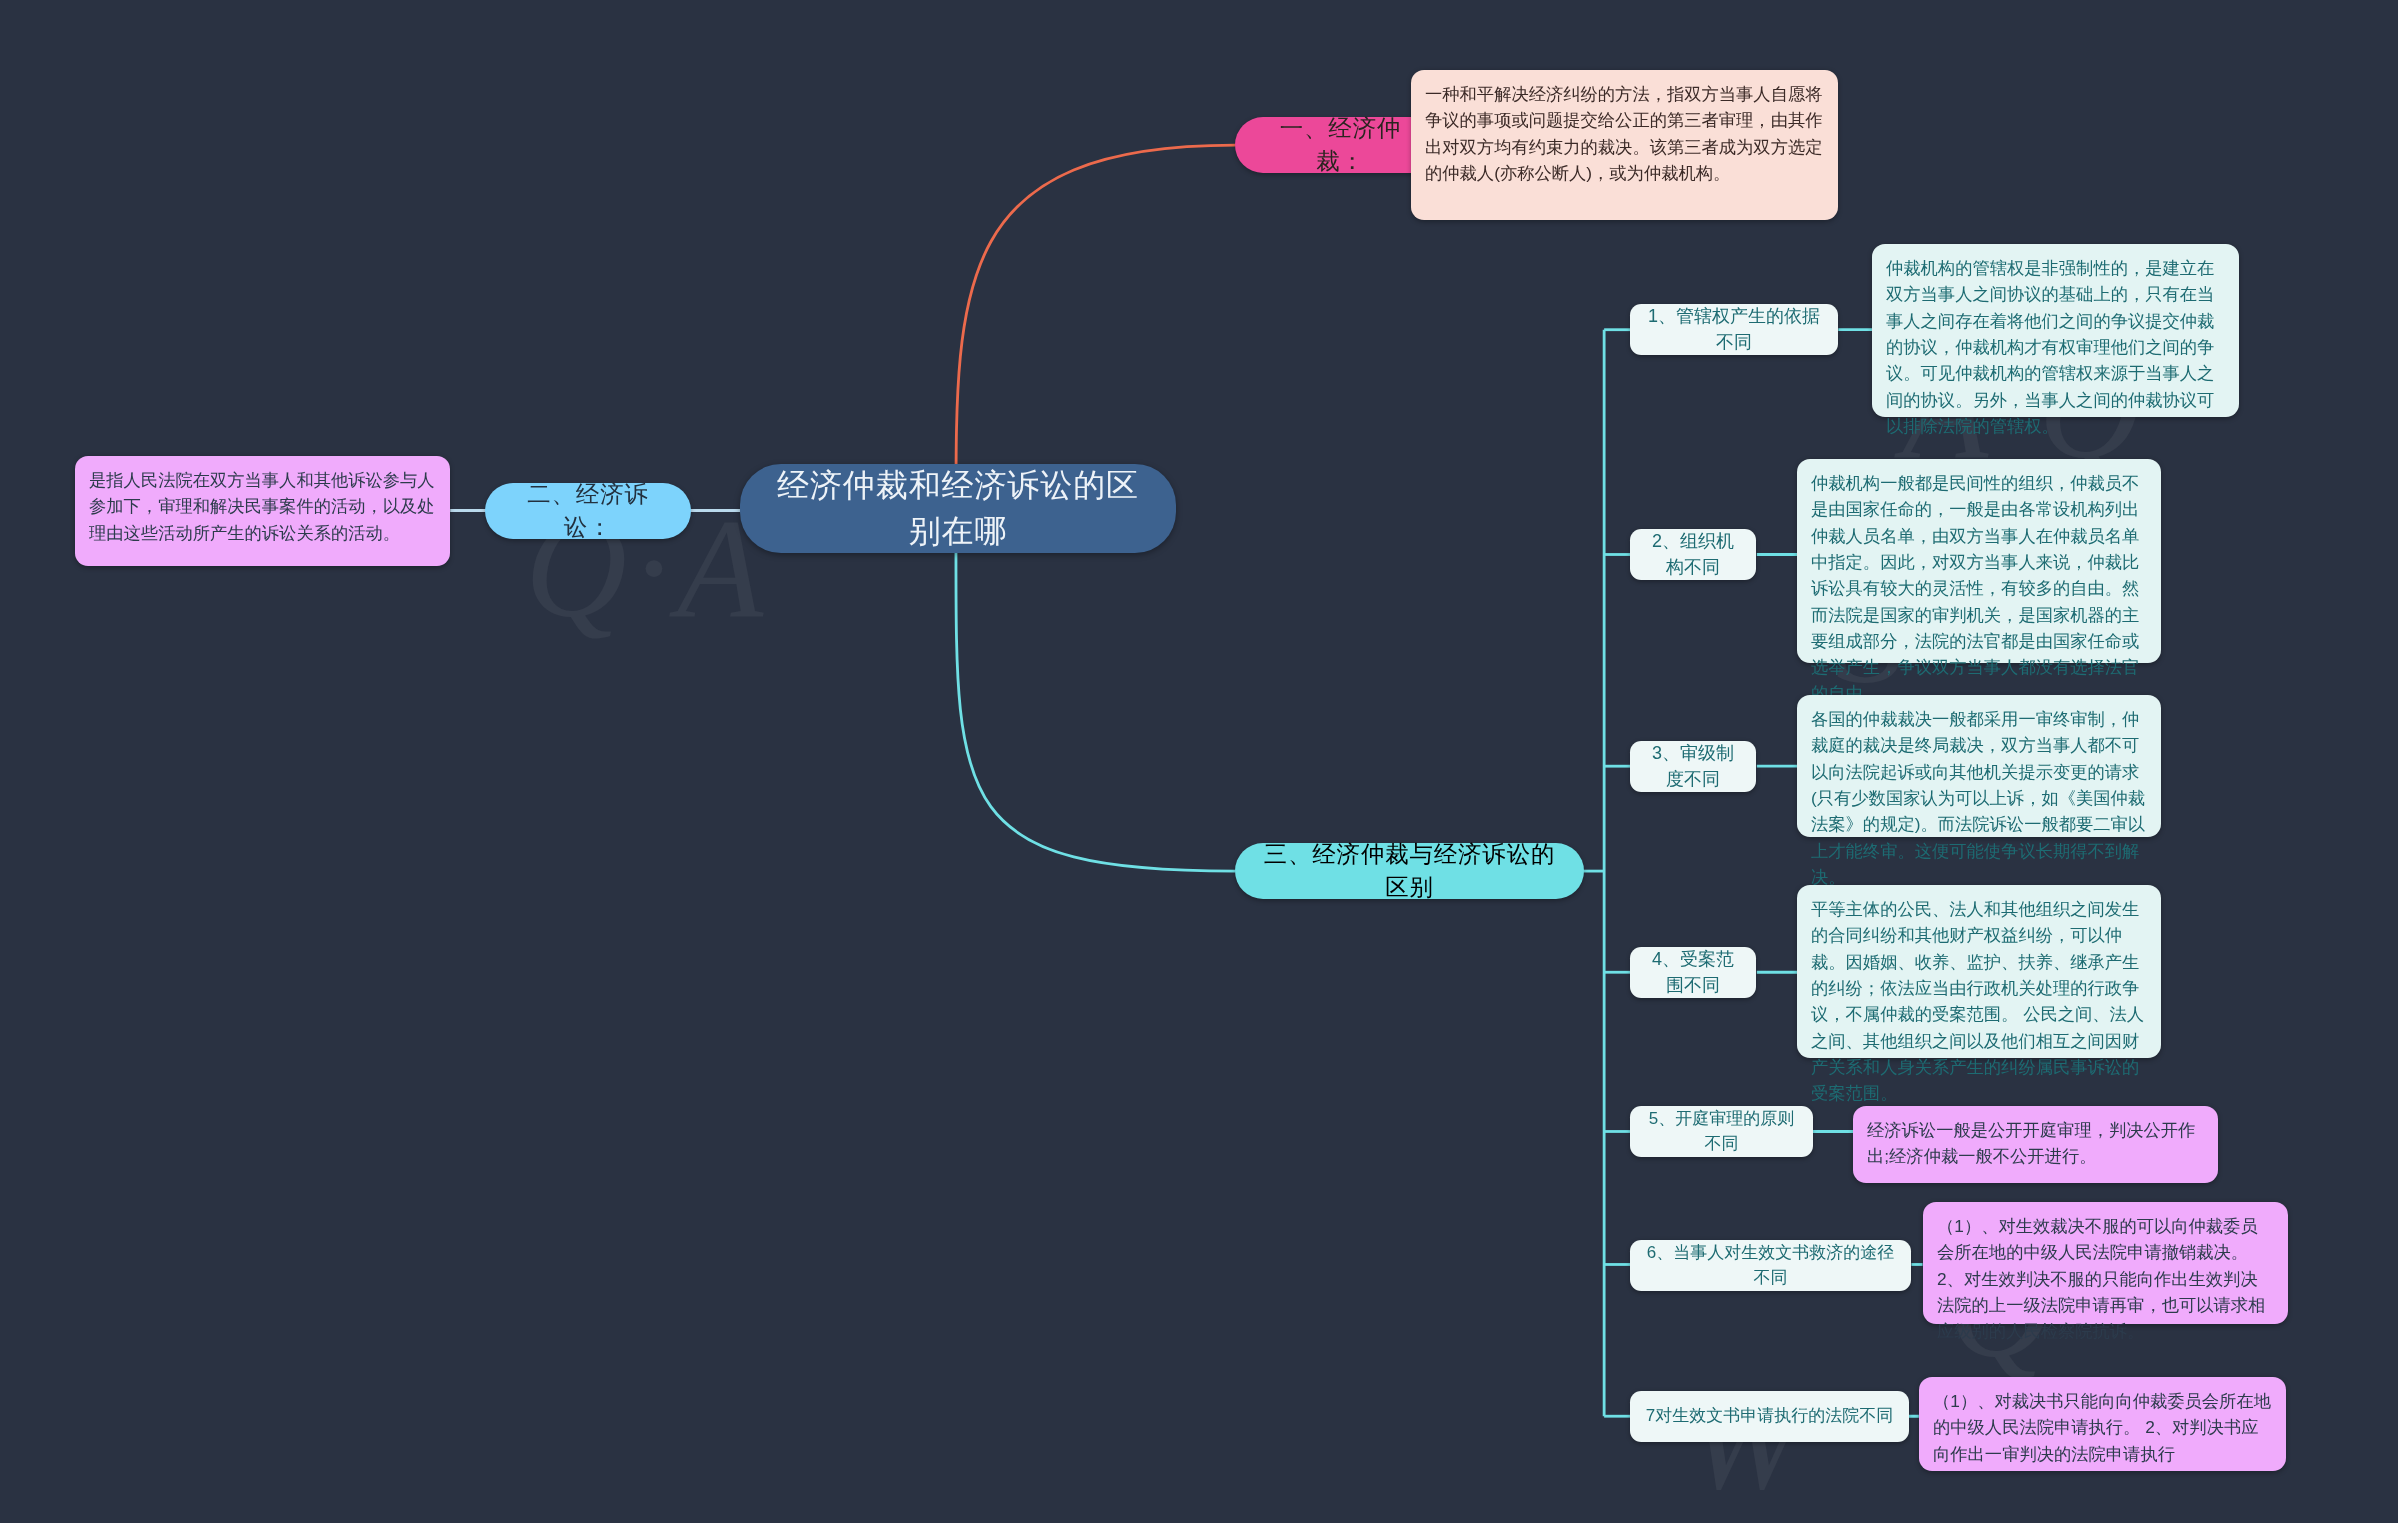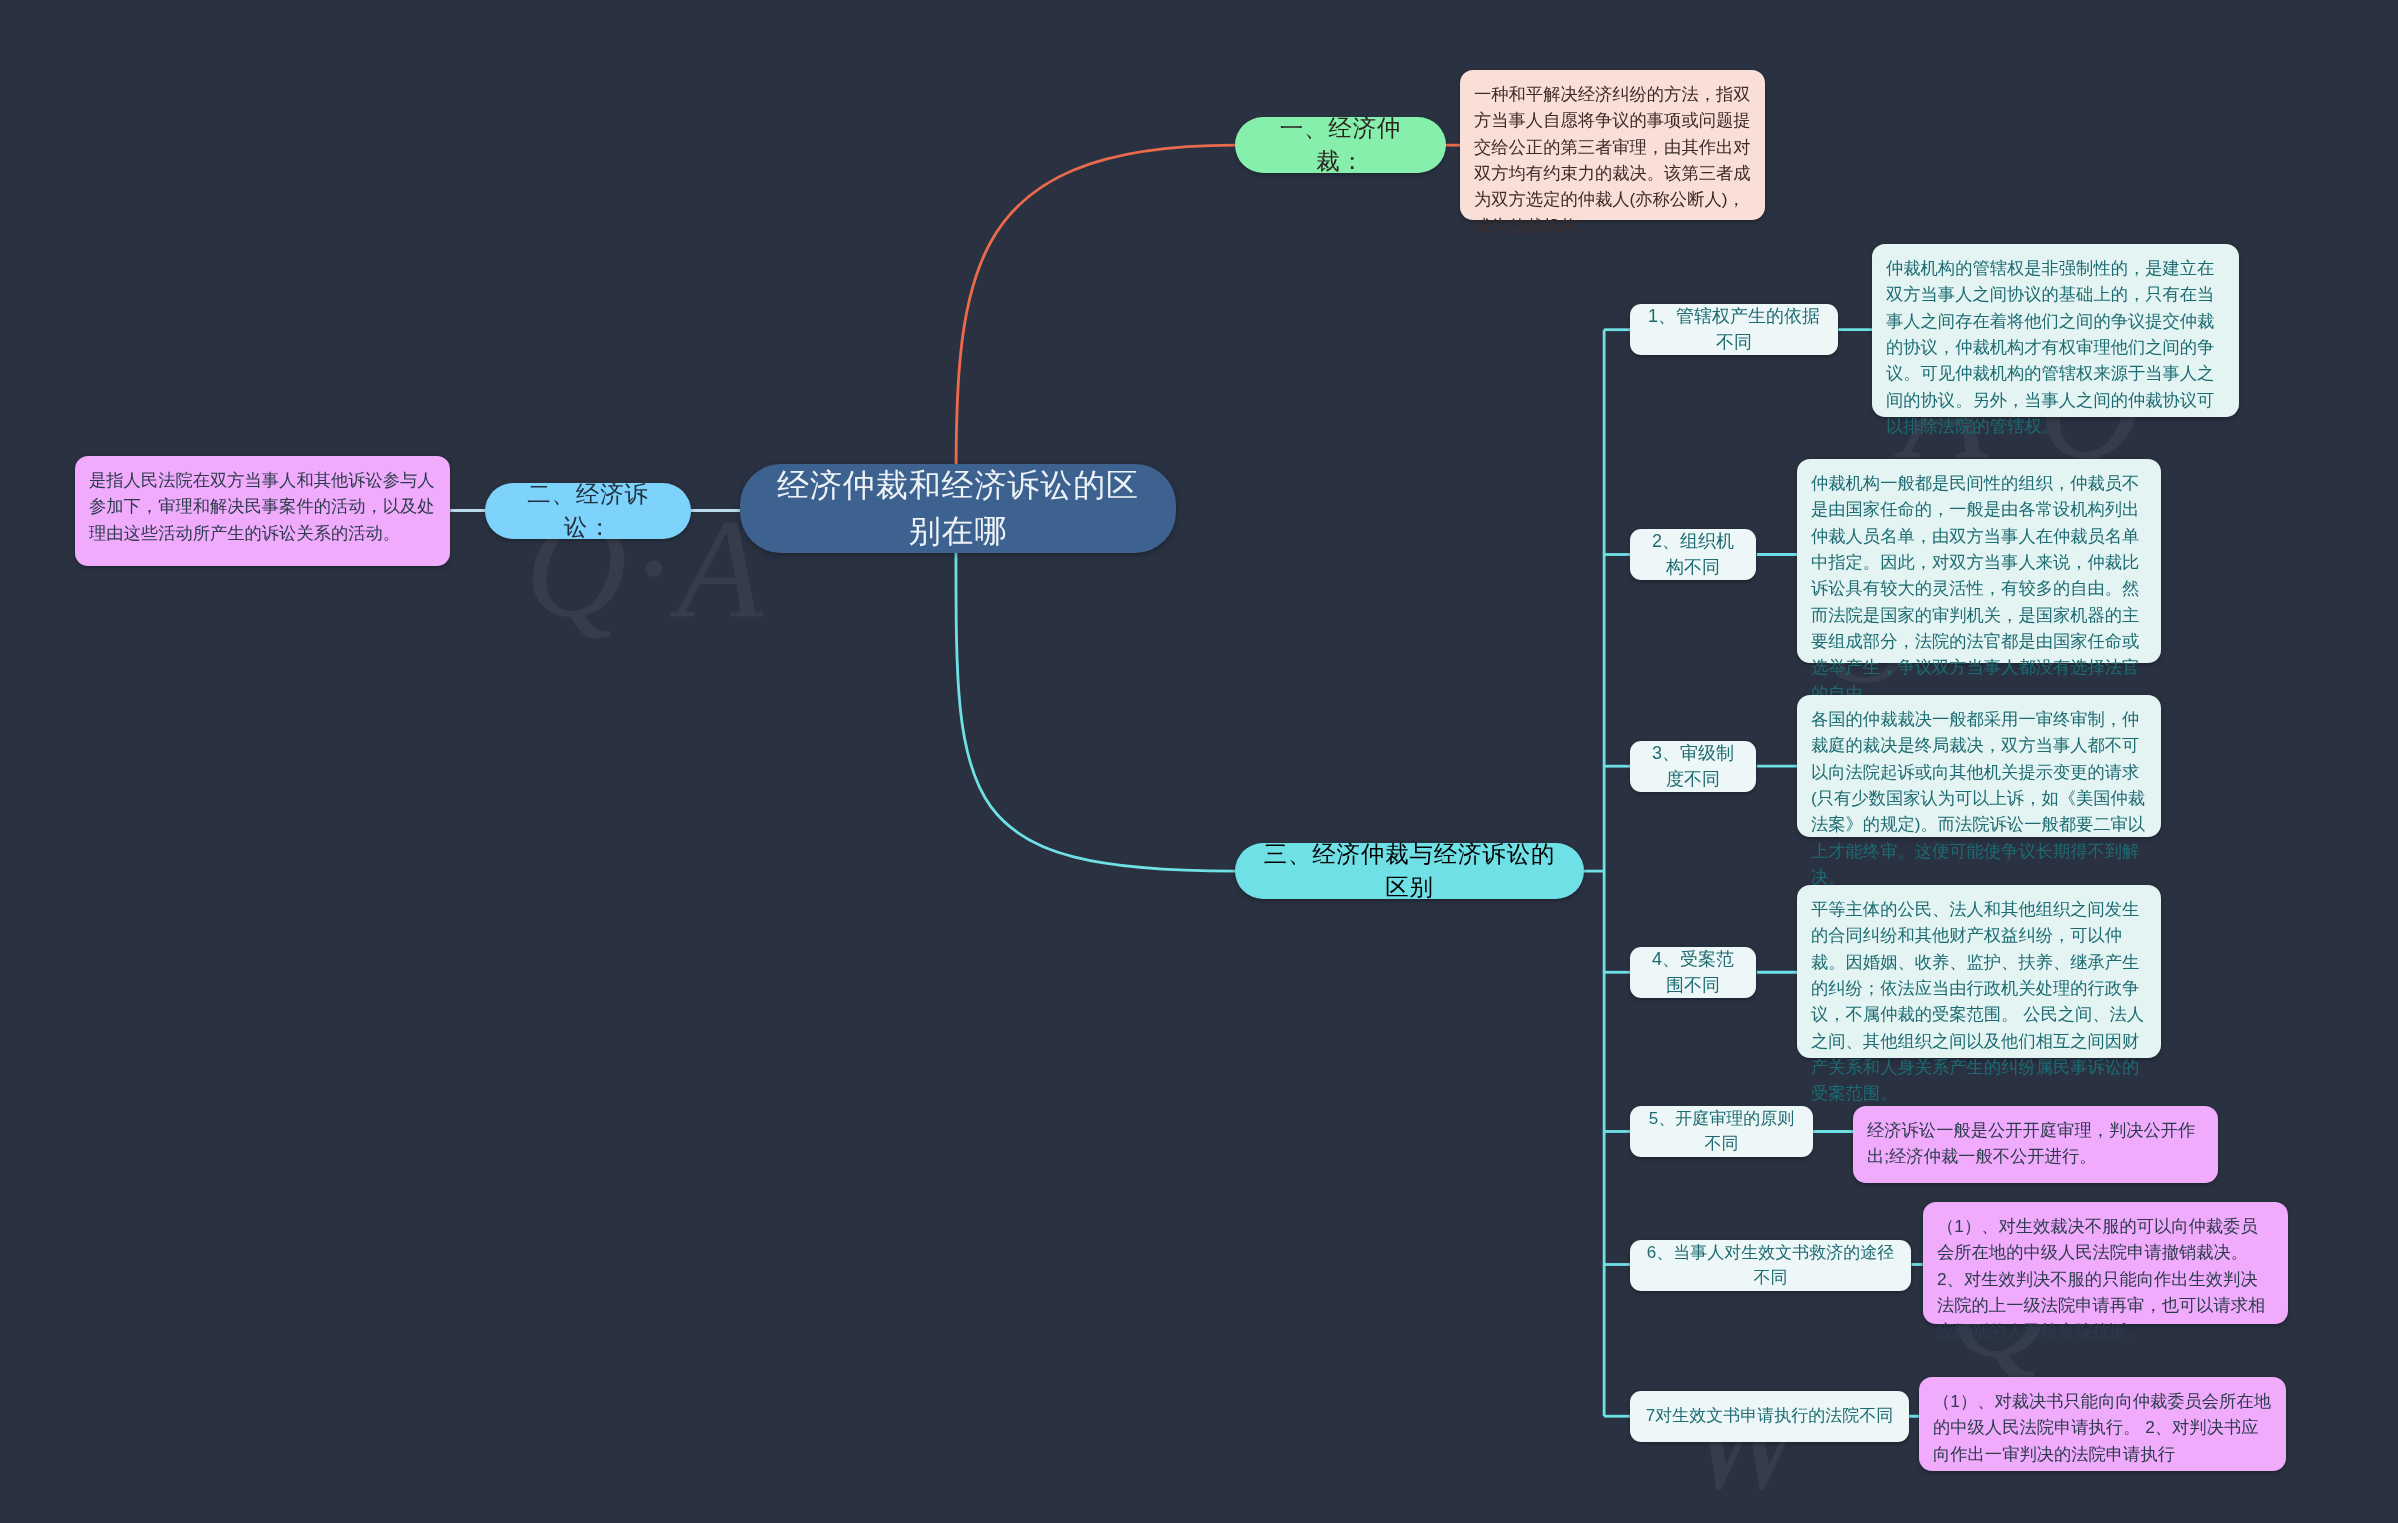--- a/index.html
+++ b/index.html
@@ -52,21 +52,21 @@
   }
 
   
   .pill {
     border-radius: 28px;
     font-size: 23.4px;
     padding: 9.4px 24px;
     box-shadow: 0 1.9px 5.6px rgba(0,0,0,.3);
     letter-spacing: 0.9px;
   }
-  .pill-orange { background: #86efac; color: #2a2420; }
+  .pill-orange { background: #ec4899; color: #2a2420; }
   .pill-blue   { background: #7dd3fc; color: #22303e; }
   .pill-cyan   { background: #6fe0e5; color: #000000; }
 
   
   .label {
     border-radius: 11.2px;
     font-size: 18px;
     padding: 19px 15px;
     background: #eef7f7;
     color: #1d6b72;
@@ -141,21 +141,21 @@
     <path d="M1875,1038 L1918,1038" fill="none" stroke="#6fe0e5" stroke-width="3"></path>
     <path d="M1935,1208 L1978,1208" fill="none" stroke="#6fe0e5" stroke-width="3"></path>
     <path d="M2040,1350 L2052,1350" fill="none" stroke="#6fe0e5" stroke-width="3"></path>
     <path d="M1995,1512 L2048,1512" fill="none" stroke="#6fe0e5" stroke-width="3"></path>
   </svg>
 
   <div class="node root" style="left:740px; top:464px; width:436px; height:89px;">经济仲裁和经济诉讼的区别在哪</div>
 
   <div class="node pill pill-orange" style="left:1235px; top:117px; width:211px; height:56px;">一、经济仲裁：</div>
 
-  <div class="node leaf leaf-pink" style="left:1460px; top:70px; width:305px; height:150px;">一种和平解决经济纠纷的方法，指双方当事人自愿将争议的事项或问题提交给公正的第三者审理，由其作出对双方均有约束力的裁决。该第三者成为双方选定的仲裁人(亦称公断人)，或为仲裁机构。</div>
+  <div class="node leaf leaf-pink" style="left:1411px; top:70px; width:427px; height:150px;">一种和平解决经济纠纷的方法，指双方当事人自愿将争议的事项或问题提交给公正的第三者审理，由其作出对双方均有约束力的裁决。该第三者成为双方选定的仲裁人(亦称公断人)，或为仲裁机构。</div>
 
   <div class="node pill pill-blue" style="left:485px; top:483px; width:206px; height:56px;">二、经济诉讼：</div>
 
   <div class="node leaf leaf-white" style="left:75px; top:456px; width:375px; height:110px;">是指人民法院在双方当事人和其他诉讼参与人参加下，审理和解决民事案件的活动，以及处理由这些活动所产生的诉讼关系的活动。</div>
 
   <div class="node pill pill-cyan" style="left:1235px; top:843px; width:349px; height:56px;">三、经济仲裁与经济诉讼的区别</div>
 
   <div class="node label" style="left:1630px; top:304px; width:208px; height:51px;">1、管辖权产生的依据不同</div>
   <div class="node leaf leaf-mint" style="left:1872px; top:244px; width:367px; height:173px;">仲裁机构的管辖权是非强制性的，是建立在双方当事人之间协议的基础上的，只有在当事人之间存在着将他们之间的争议提交仲裁的协议，仲裁机构才有权审理他们之间的争议。可见仲裁机构的管辖权来源于当事人之间的协议。另外，当事人之间的仲裁协议可以排除法院的管辖权。</div>
 

